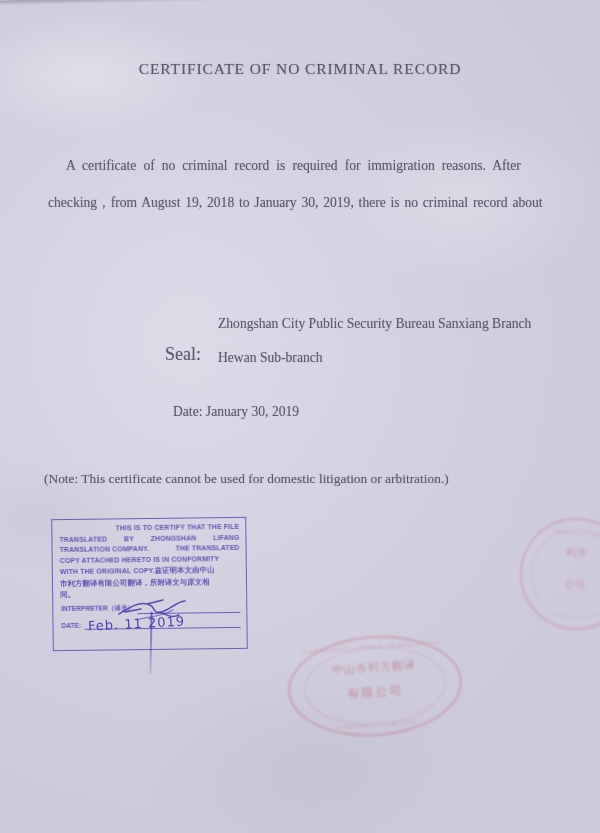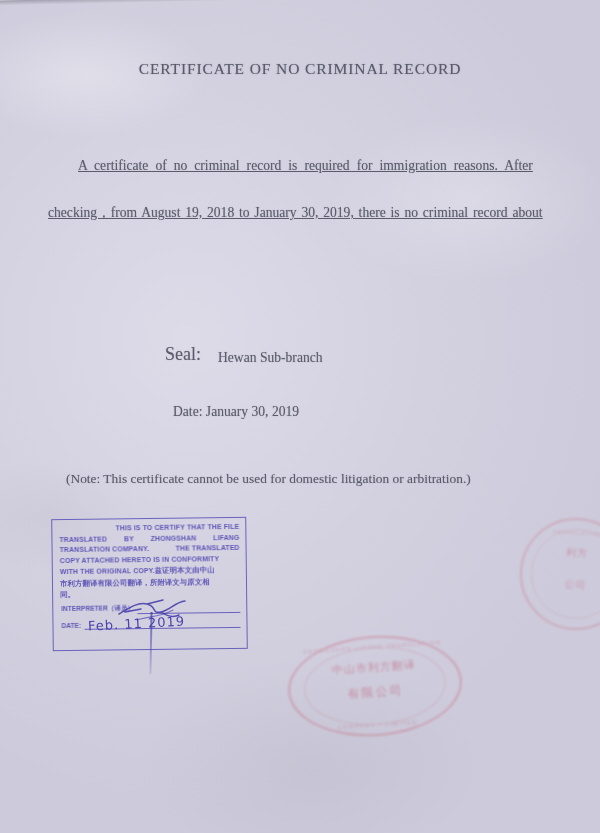--- a/index.html
+++ b/index.html
@@ -99,22 +99,22 @@
 
   .body-line {
     position: absolute;
     left: 48px;
     width: 510px;
     font-size: 13.6px;
     color: #5b5b6b;
     text-shadow: 0 0 1.1px rgba(90,90,106,0.42);
     white-space: nowrap;
   }
-  .line1 { top: 158px; left: 78px; word-spacing: 3.6px; text-decoration: underline; }
-  .line2 { top: 204px; left: 48px; word-spacing: 1.4px; text-decoration: underline; }
+  .line1 { top: 158px; left: 66px; word-spacing: 3.6px; }
+  .line2 { top: 194px; left: 48px; word-spacing: 1.4px; }
   .line3 { top: 224px; left: 48px; }
 
   .redact-name {
     display: inline-block;
     width: 86px;
     height: 12px;
     vertical-align: -2px;
     background: linear-gradient(90deg, rgba(176,174,190,0.85), rgba(198,196,210,0.85), rgba(186,184,198,0.85));
     filter: blur(2.4px);
     margin: 0 1px;
@@ -176,21 +176,20 @@
     white-space: nowrap;
   }
   .note-line {
     position: absolute;
     top: 471px;
     left: 44px;
     font-size: 13.4px;
     color: #5b5b6b;
     text-shadow: 0 0 1.1px rgba(90,90,106,0.42);
     white-space: nowrap;
-    margin-left: 22px;
   }
 
   
   .trans-stamp {
     position: absolute;
     left: 52px;
     top: 518px;
     width: 195px;
     height: 132px;
     border: 1.6px solid #5b51b8;
@@ -390,20 +389,21 @@
 
     <div class="doc-title blur-soft">CERTIFICATE OF NO CRIMINAL RECORD</div>
 
 
     <div class="body-line line1 blur-soft">A certificate of no criminal record is required for immigration reasons. After</div>
 
     <div class="body-line line2 blur-soft">checking，from August 19, 2018 to January 30, 2019, there is no criminal record about</div>
 
 
     <div class="seal-label blur-soft">Seal:</div>
+    <div class="seal-line1 blur-soft">Zhongshan City Public Security Bureau Sanxiang Branch</div>
     <div class="seal-line2 blur-soft">Hewan Sub-branch</div>
 
     <div class="date-line blur-soft">Date: January 30, 2019</div>
 
     <div class="note-line blur-soft">(Note: This certificate cannot be used for domestic litigation or arbitration.)</div>
 
     <div class="trans-stamp blur-soft">
       <div class="st-body">
         <div class="st-row first">THIS  IS  TO  CERTIFY  THAT  THE  FILE</div>
         <div class="st-row spread">

